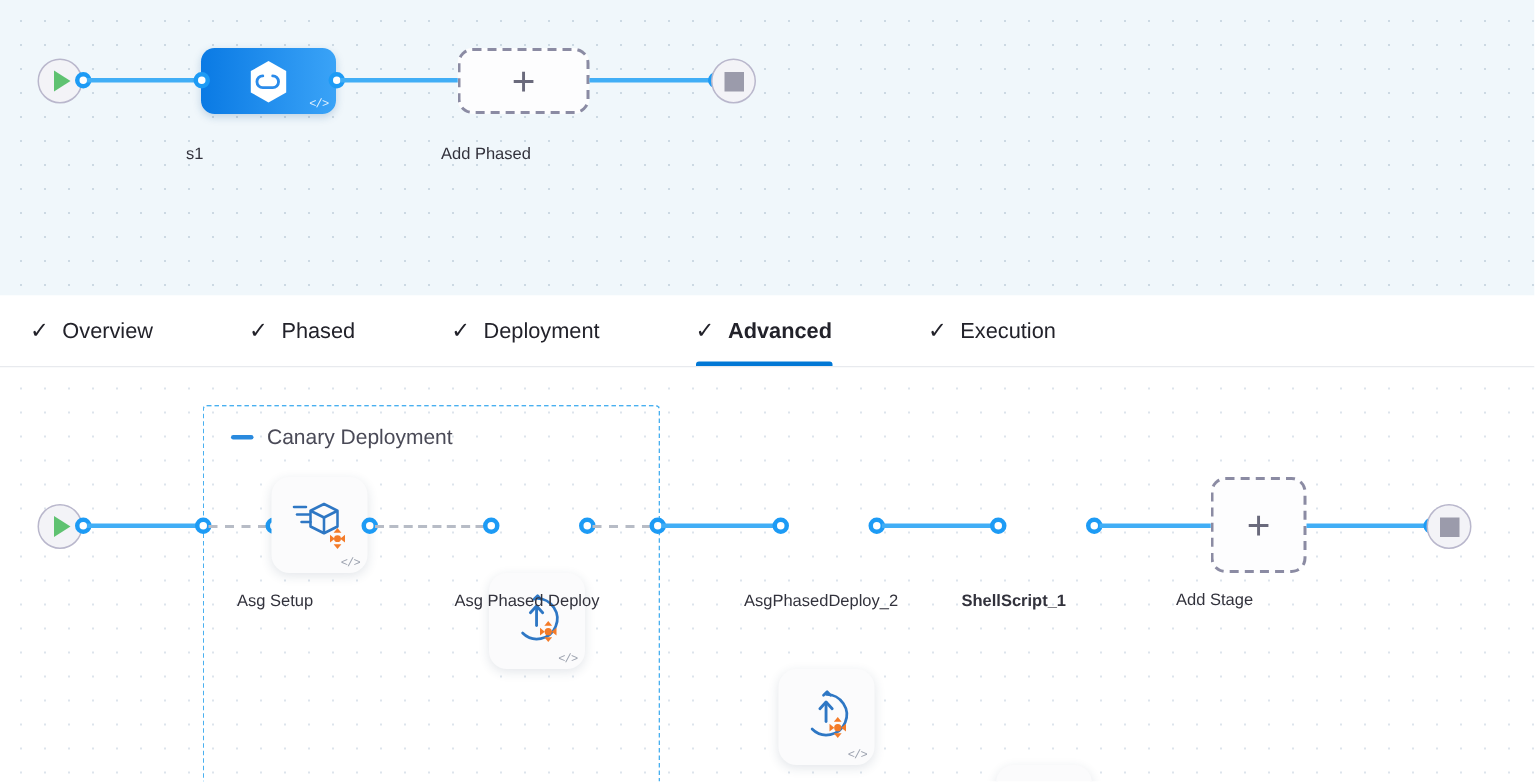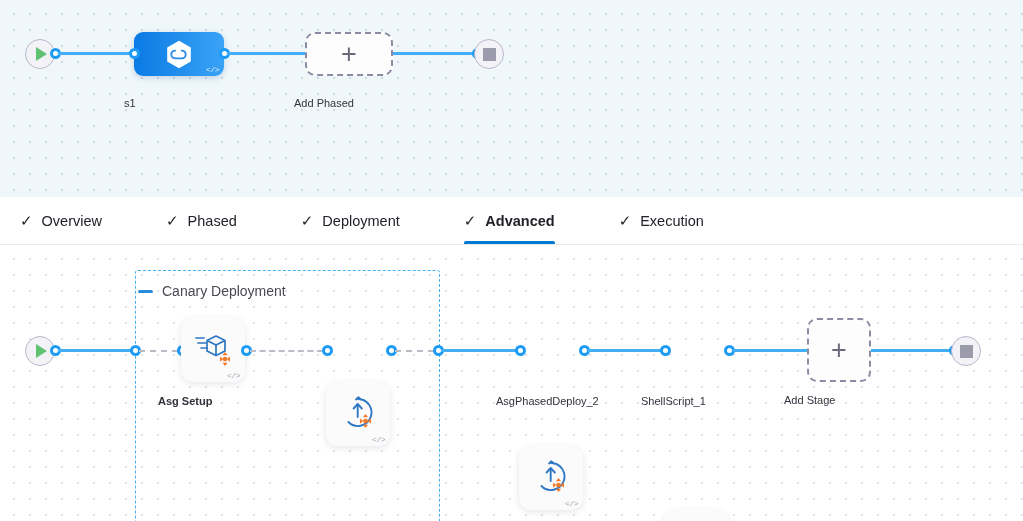--- a/index.html
+++ b/index.html
@@ -195,21 +195,21 @@
     </div>
     <div class="tab">
       <span class="tick">✓</span>
       <span>Execution</span>
     </div>
   </div>
 
   <div class="exec-canvas">
 
     <div class="group-box" style="left:135px; top:25px; width:305px; height:462px;"></div>
-    <div class="group-header" style="left:138px; top:38px;">
+    <div class="group-header" style="left:154px; top:38px;">
       <span class="group-collapse"></span>
       <span>Canary Deployment</span>
     </div>
 
     <div class="abs terminal" style="left:25px; top:91px;">
       <div class="play-tri"></div>
     </div>
     <div class="abs port" style="left:50px; top:100px;"></div>
 
     <div class="abs link-solid" style="left:58px; top:104px; width:73px;"></div>
@@ -234,21 +234,21 @@
           <path d="M27 26.5 l3.2 2.6 -3.2 2.6 z"></path>
           <path d="M37 26.5 l-3.2 2.6 3.2 2.6 z"></path>
           <path d="M32 22 l2.6 3.2 -5.2 0 z"></path>
           <path d="M32 36 l2.6 -3.2 -5.2 0 z"></path>
           <circle cx="32" cy="29.1" r="2.3"></circle>
         </g>
       </svg>
       <span class="code-badge dark">&lt;/&gt;</span>
     </div>
     <div class="abs port" style="left:241px; top:100px;"></div>
-    <div class="node-label" style="left:158px; top:147px; width:110px;font-weight:bold;">Asg Setup</div>
+    <div class="node-label" style="left:158px; top:147px; width:110px;">Asg Setup</div>
 
     <div class="abs link-dashed" style="left:250px; top:105px; width:73px;"></div>
 
     <div class="abs port" style="left:322px; top:100px;"></div>
     <div class="abs step-node" style="left:326px; top:73px;">
       <svg width="40" height="40" viewBox="0 0 40 40">
         <path d="M20 5 a13.5 13.5 0 1 1 -9.6 23" fill="none" stroke="#2e77c4" stroke-width="1.8" stroke-linecap="round"></path>
         <path d="M18 5.5 L20.4 3.2 L22.8 5.6" fill="none" stroke="#2e77c4" stroke-width="1.8" stroke-linecap="round" stroke-linejoin="round"></path>
         <path d="M19.7 23 L19.7 10.5" stroke="#2e77c4" stroke-width="1.9" stroke-linecap="round"></path>
         <path d="M15.6 14.5 L19.7 10 L23.8 14.5" fill="none" stroke="#2e77c4" stroke-width="1.9" stroke-linecap="round" stroke-linejoin="round"></path>
@@ -256,20 +256,21 @@
           <path d="M22 24.5 l3.2 2.6 -3.2 2.6 z"></path>
           <path d="M33 24.5 l-3.2 2.6 3.2 2.6 z"></path>
           <path d="M27.5 20 l2.6 3.2 -5.2 0 z"></path>
           <path d="M27.5 34 l2.6 -3.2 -5.2 0 z"></path>
           <circle cx="27.5" cy="27.1" r="2.4"></circle>
         </g>
       </svg>
       <span class="code-badge dark">&lt;/&gt;</span>
     </div>
     <div class="abs port" style="left:386px; top:100px;"></div>
+    <div class="node-label" style="left:303px; top:147px; width:110px;">Asg Phased Deploy</div>
 
     <div class="abs link-dashed" style="left:395px; top:105px; width:39px;"></div>
     <div class="abs port" style="left:433px; top:100px;"></div>
 
     <div class="abs link-solid" style="left:441px; top:104px; width:75px;"></div>
 
     <div class="abs port" style="left:515px; top:100px;"></div>
     <div class="abs step-node" style="left:519px; top:73px;">
       <svg width="40" height="40" viewBox="0 0 40 40">
         <path d="M20 5 a13.5 13.5 0 1 1 -9.6 23" fill="none" stroke="#2e77c4" stroke-width="1.8" stroke-linecap="round"></path>
@@ -290,21 +291,21 @@
     <div class="node-label" style="left:496px; top:147px; width:110px;">AsgPhasedDeploy_2</div>
 
     <div class="abs link-solid" style="left:588px; top:104px; width:73px;"></div>
 
     <div class="abs port" style="left:660px; top:100px;"></div>
     <div class="abs step-node" style="left:664px; top:73px;">
       
       
     </div>
     <div class="abs port" style="left:724px; top:100px;"></div>
-    <div class="node-label" style="left:641px; top:147px; width:110px;">ShellScript_1</div>
+    <div class="node-label" style="left:641px; top:147px; width:110px;font-weight:bold;">ShellScript_1</div>
 
     <div class="abs link-solid" style="left:733px; top:104px; width:75px;"></div>
 
     <div class="abs add-node" style="left:807px; top:73px; width:64px; height:64px;">
       <span class="plus">+</span>
     </div>
     <div class="node-label" style="left:784px; top:146px; width:110px;">Add Stage</div>
 
     <div class="abs link-solid" style="left:871px; top:104px; width:83px;"></div>
     <div class="abs port" style="left:949px; top:100px;"></div>

